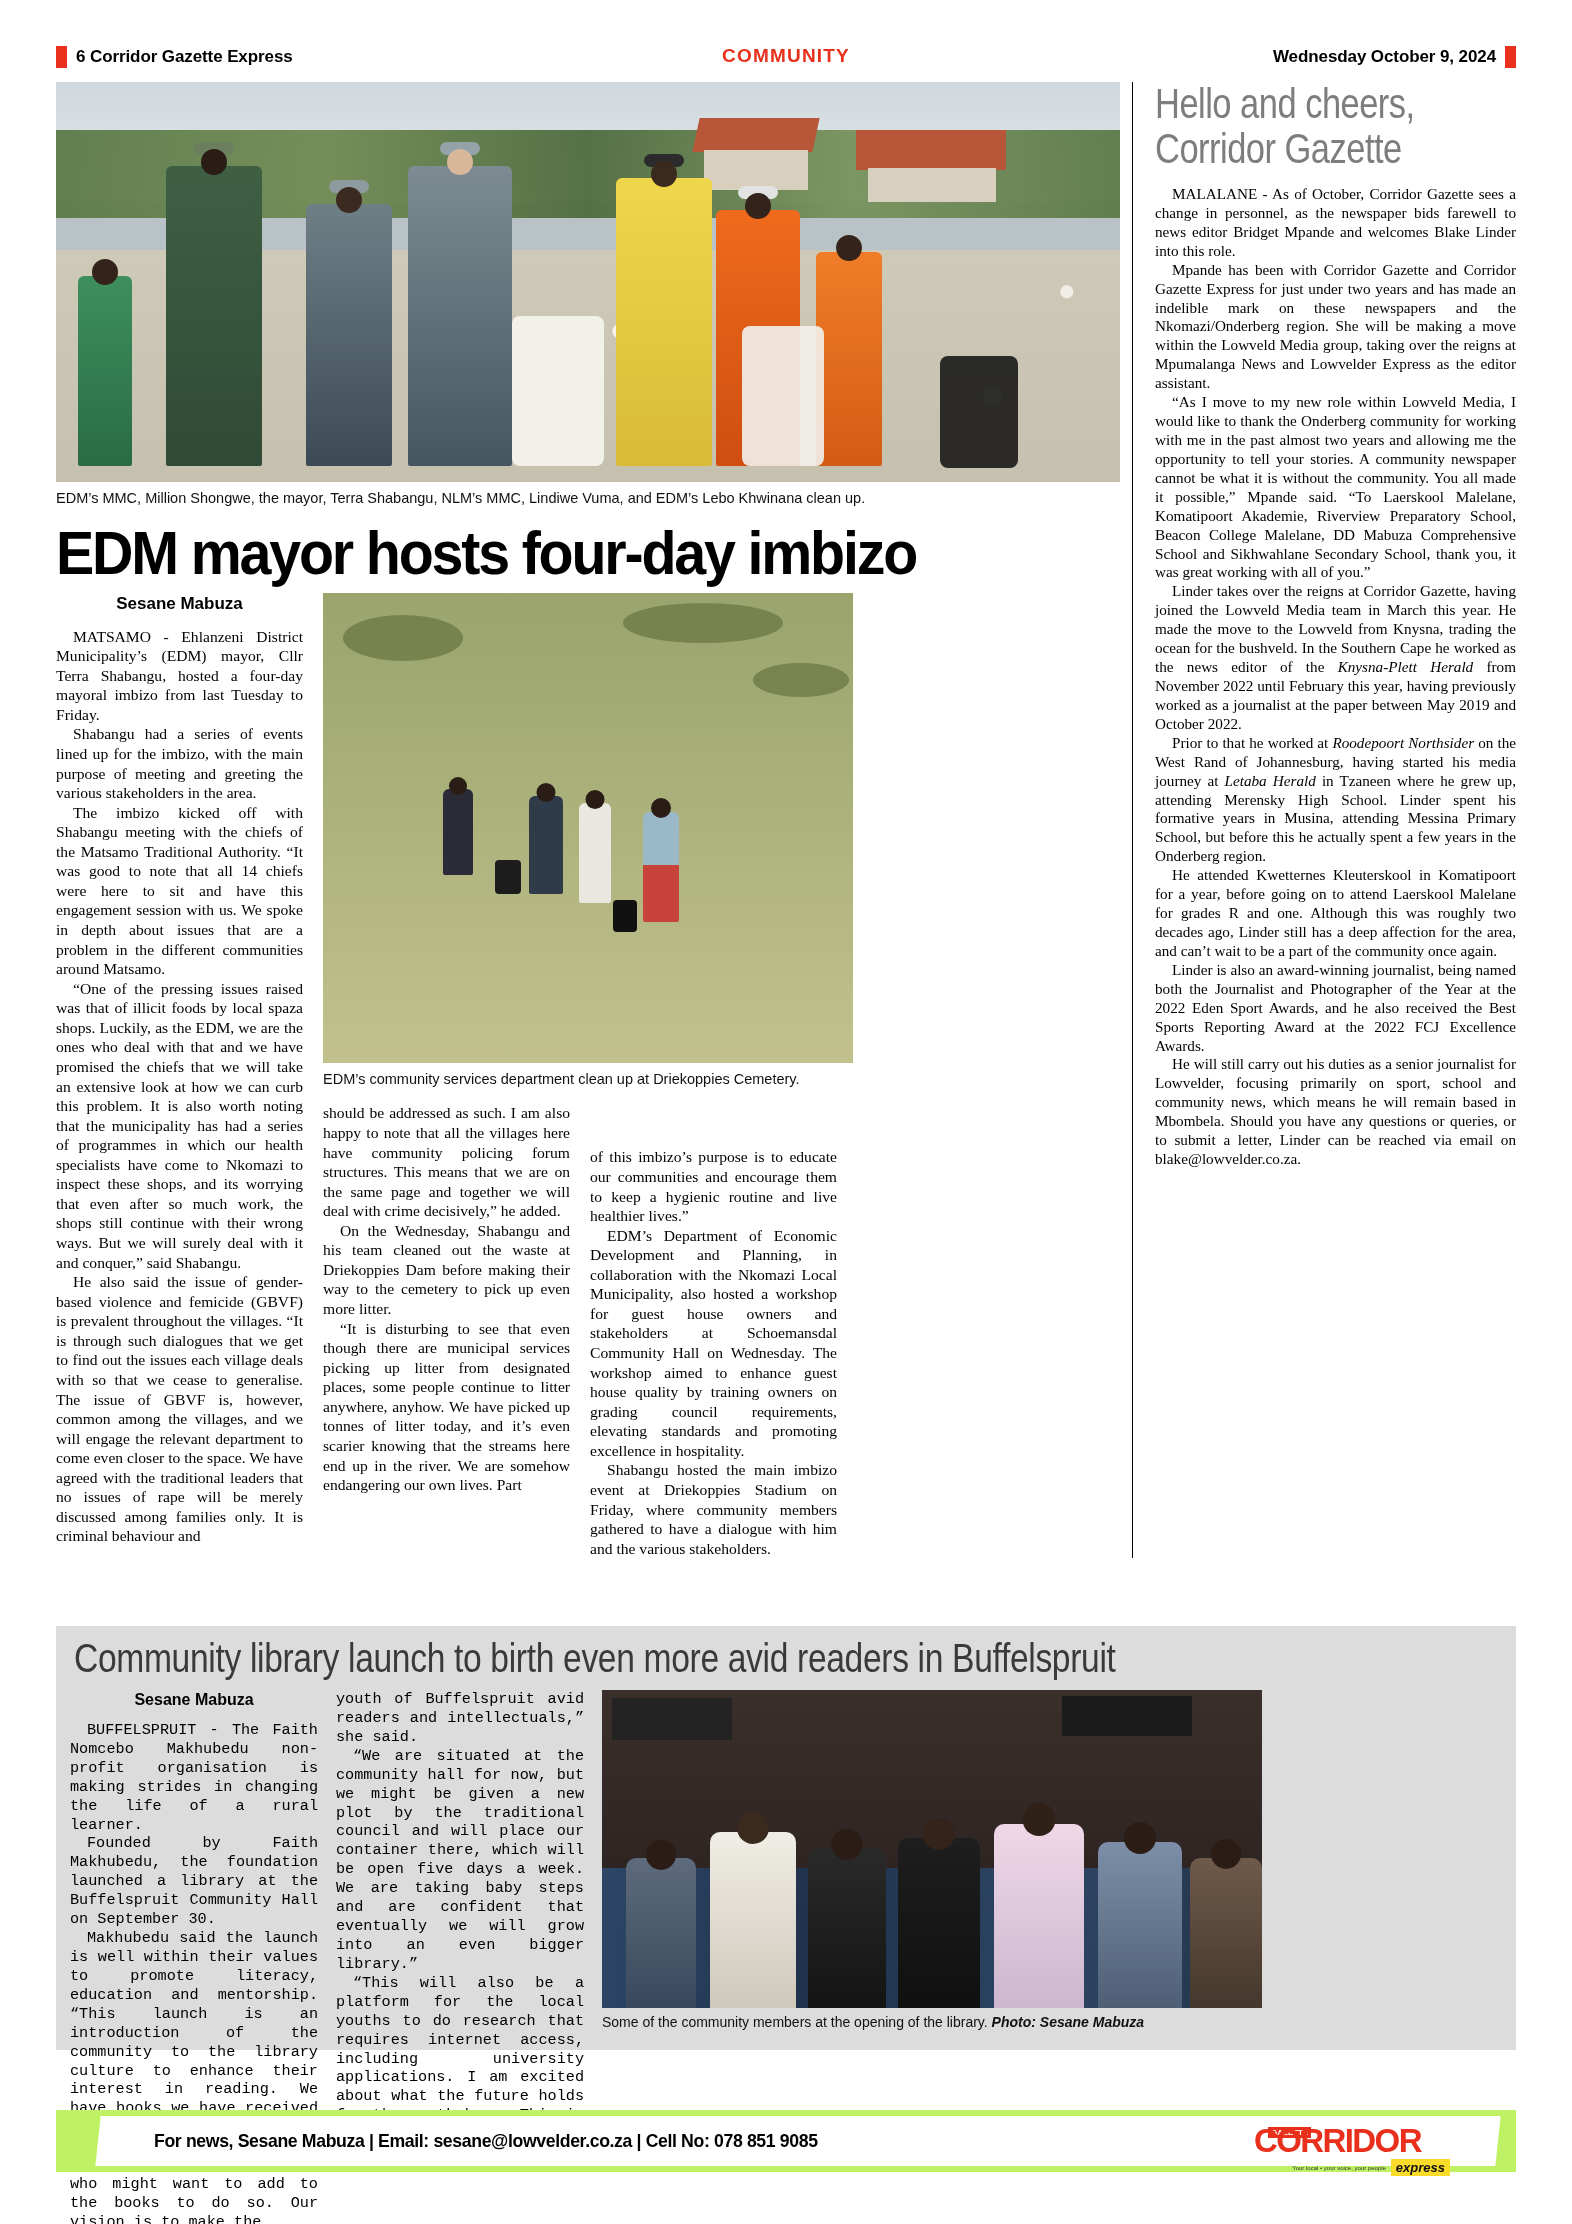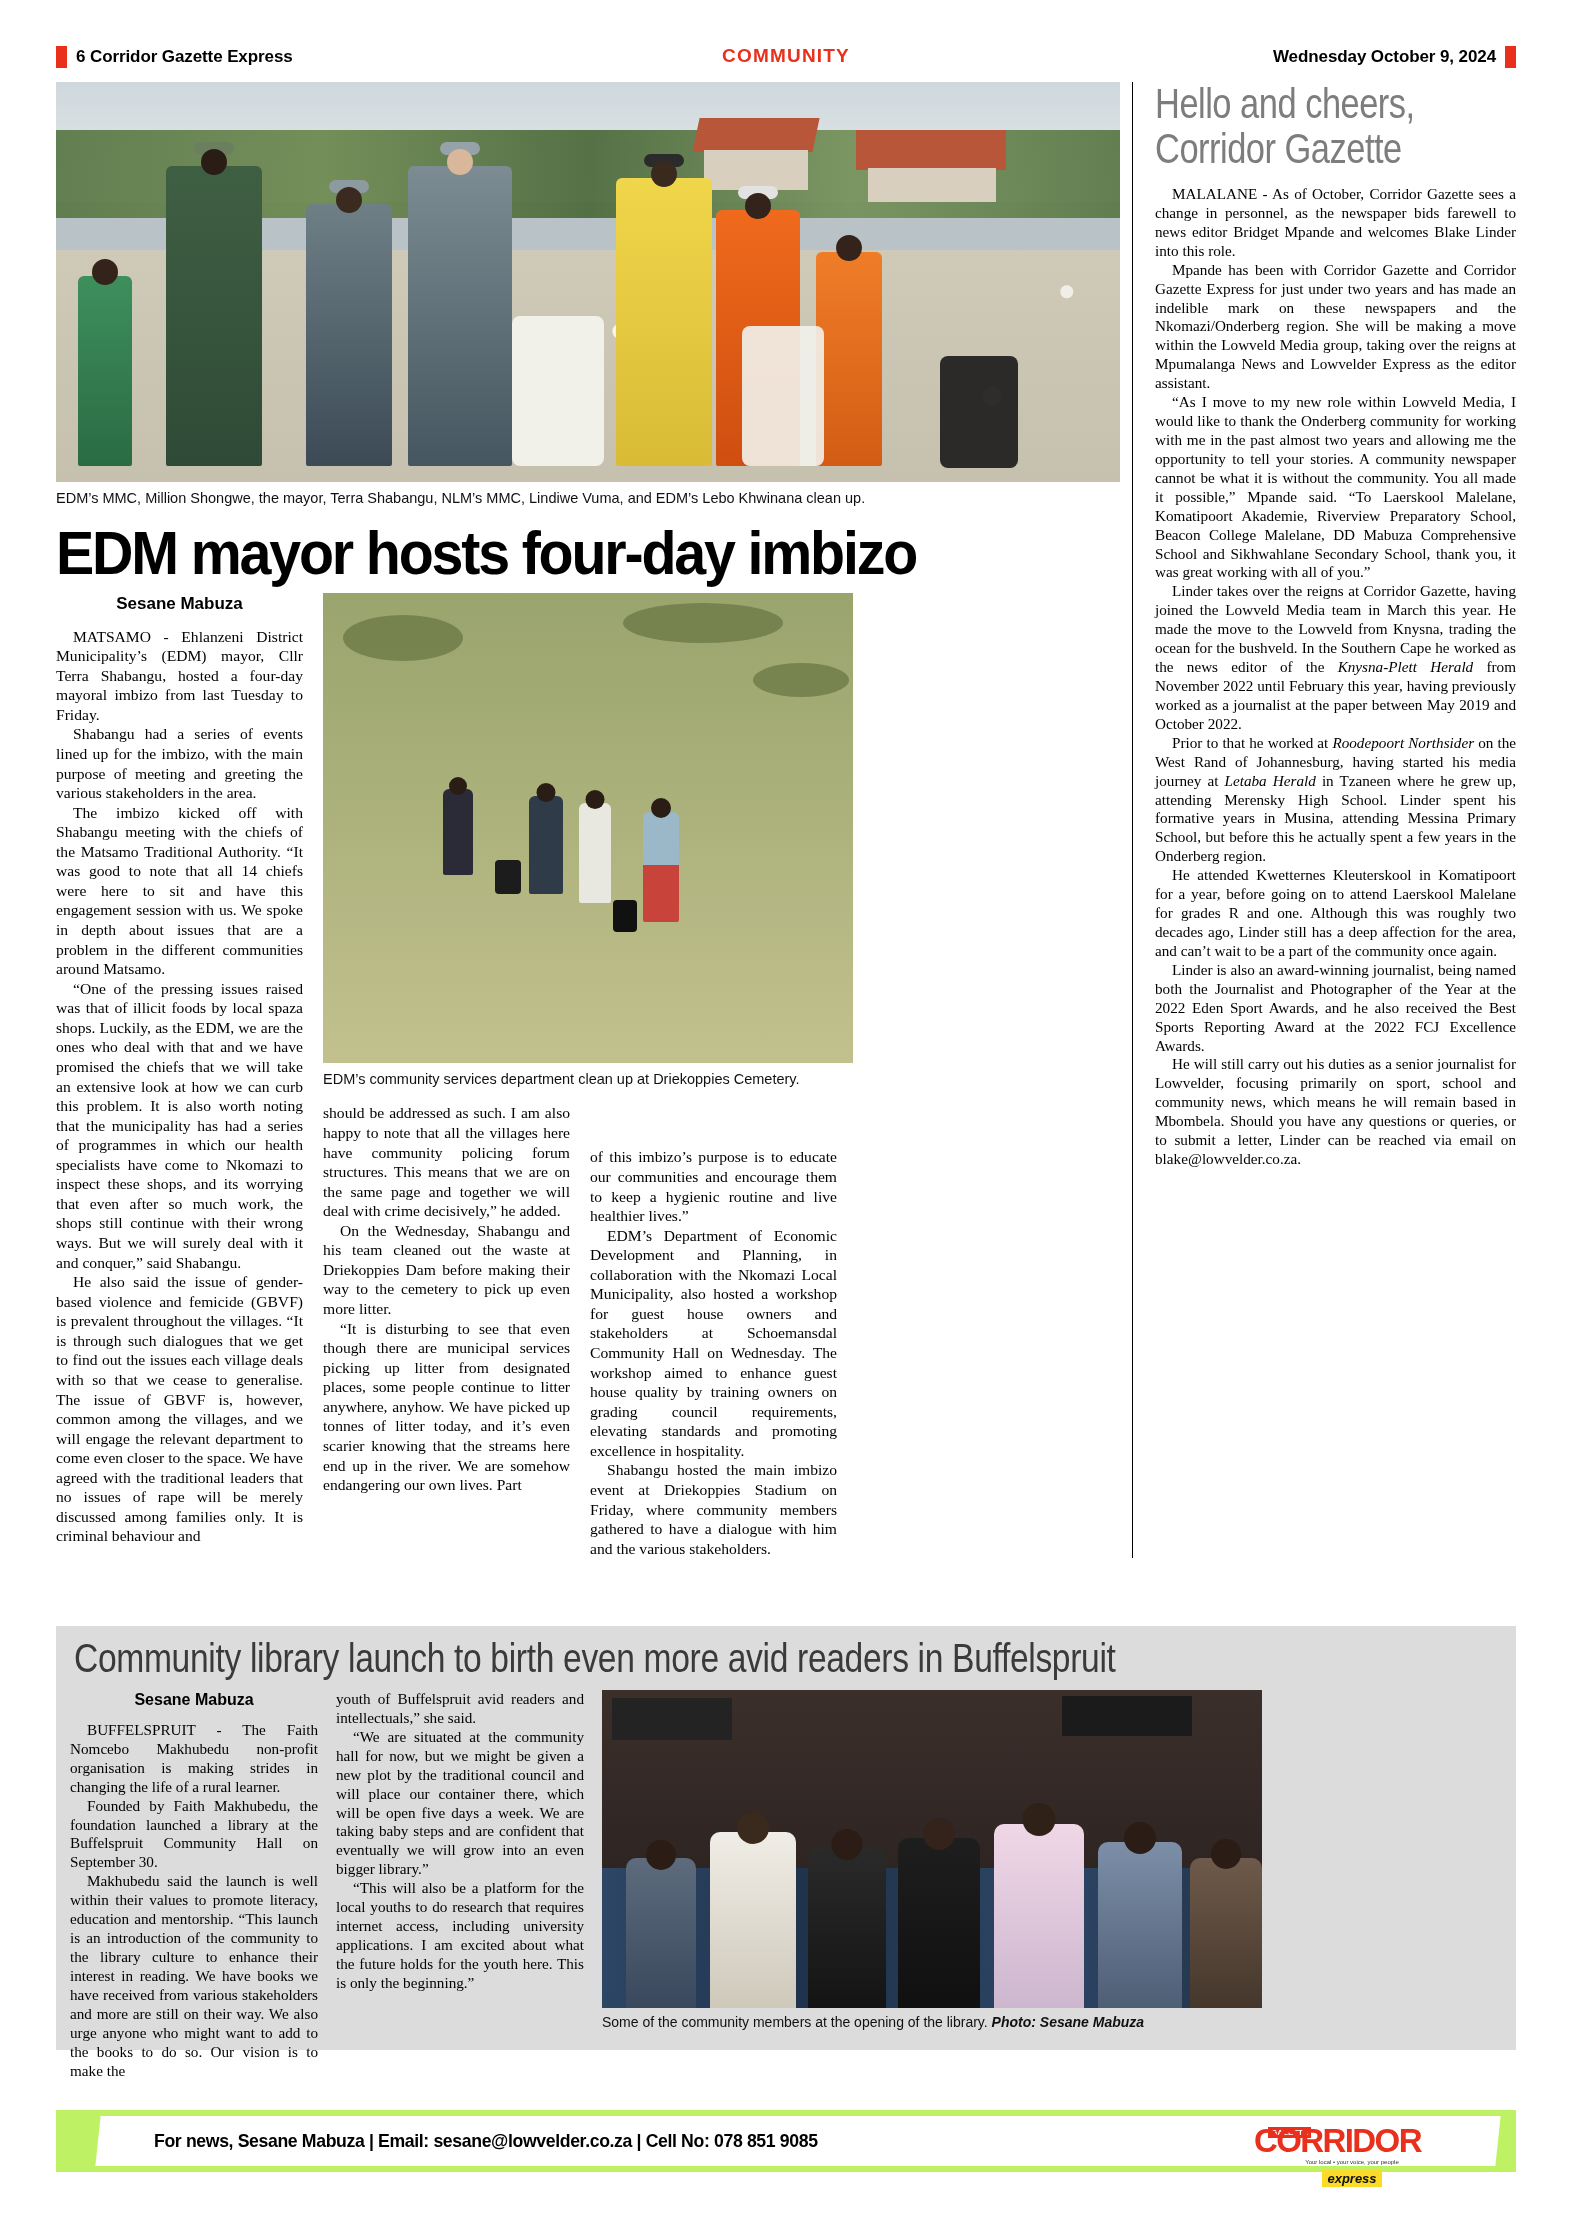--- a/index.html
+++ b/index.html
@@ -98,21 +98,21 @@
   }
   .feature-title {
     font-family:"Liberation Sans", sans-serif;
     font-weight:normal; font-size:40px; line-height:1.0; color:#3a3a3a;
     letter-spacing:-0.4px;
     transform:scaleX(0.84); transform-origin:left center;
     white-space:nowrap; margin:2px 0 12px 4px;
   }
   .feature-body { display:flex; gap:18px; }
   .fcol { width:248px; font-size:15.2px; line-height:1.245; text-align:justify; }
-  .fcol p { margin:0; text-indent:17px; }
+  .fcol p { margin:0; text-indent:17px;font-family:Liberation Mono, monospace; }
   .fbyline {
     font-family:"Liberation Sans", sans-serif;
     font-weight:bold; font-size:16px; text-align:center; margin:0 0 11px 0;
   }
   .feature-photo-wrap { width:660px; }
   .feature-photo { width:660px; height:318px; background:#4b3f3a; position:relative; overflow:hidden; }
   .fcaption {
     font-family:"Liberation Sans", sans-serif;
     font-size:14px; margin-top:6px; color:#111;
   }
@@ -138,21 +138,21 @@
   .logo {
     position:absolute; right:66px; top:14px; width:196px; height:44px;
     text-align:left;
   }
   .logo-main {
     font-family:"Liberation Sans", sans-serif;
     font-weight:bold; font-size:33px; color:#e8301c; letter-spacing:-1.6px;
     line-height:1; transform:scaleX(1.0); transform-origin:right center;
   }
   .logo-sub {
-    display:flex; align-items:center; justify-content:flex-end; gap:5px; margin-top:2px;flex-direction:column;
+    display:flex; align-items:center; justify-content:flex-end; gap:5px; margin-top:2px;
   }
   .logo-tag { font-family:"Liberation Sans", sans-serif; font-size:6px; color:#333; }
   .logo-express {
     font-family:"Liberation Sans", sans-serif; font-weight:bold; font-size:13px;
     background:#fbdb2a; color:#111; padding:1px 5px; font-style:italic;
   }
   .logo-gaz {
     position:absolute; left:14px; top:3px;
     font-family:"Liberation Sans", sans-serif; font-weight:bold; font-size:8px;
     background:#e8301c; color:#fff; padding:1px 3px;

